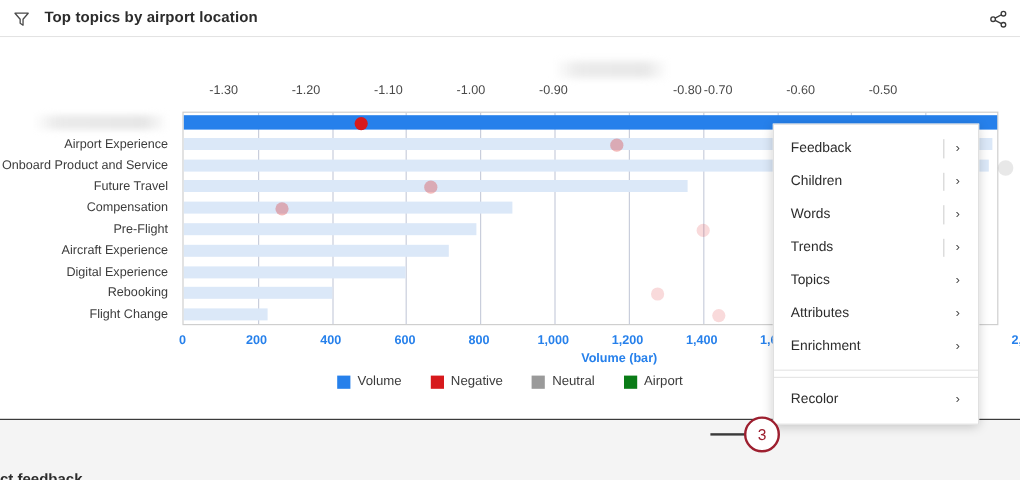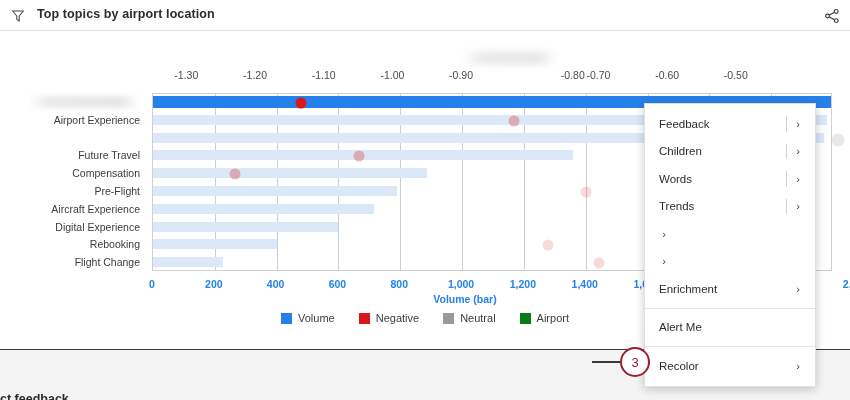--- a/index.html
+++ b/index.html
@@ -72,21 +72,21 @@
     filter:blur(2.6px);
   }
 
   
   .axis-bottom { position:absolute; left:0; top:247px; width:850px; height:14px; }
   .axis-bottom .tick {
     position:absolute; top:0; font-size:10.5px; color:#2680eb; font-weight:bold;
     transform:translateX(-50%); white-space:nowrap;
   }
   .axis-title {
-    position:absolute; top:262px; left:465px;
+    position:absolute; top:262px; left:516px;
     font-size:10.5px; color:#2680eb; font-weight:bold;
     transform:translateX(-50%); white-space:nowrap;
   }
 
   
   .legend { position:absolute; left:0; top:277px; width:850px; height:20px; display:flex; justify-content:center; align-items:center; gap:24px; }
   .legend-item { display:flex; align-items:center; gap:6px; }
   .swatch { width:11px; height:11px; }
   .legend-label { font-size:11px; color:#3c3c3c; }
 
@@ -168,20 +168,21 @@
         <span class="tick" style="left: 529.778px; margin-left: 43px;">-0.80</span>
         <span class="tick" style="left: 598.465px;">-0.70</span>
         <span class="tick" style="left: 667.152px;">-0.60</span>
         <span class="tick" style="left: 735.838px;">-0.50</span>
         <span class="tick" style="left: 828px; margin-left: 40px;">-0.40</span>
       </div>
 
     <div class="ylabels" id="ylabels">
         <div class="ylabel redacted" style="top: 2.9px;"></div>
         <div class="ylabel" style="top: 20.7px;">Airport Experience</div>
+        <div class="ylabel" style="top: 38.5px;">Onboard Product and Service</div>
         <div class="ylabel" style="top: 56.3px;">Future Travel</div>
         <div class="ylabel" style="top: 74.1px;">Compensation</div>
         <div class="ylabel" style="top: 91.9px;">Pre-Flight</div>
         <div class="ylabel" style="top: 109.7px;">Aircraft Experience</div>
         <div class="ylabel" style="top: 127.5px;">Digital Experience</div>
         <div class="ylabel" style="top: 145.3px;">Rebooking</div>
         <div class="ylabel" style="top: 163.1px;">Flight Change</div>
       </div>
 
     <div class="plot" id="plot">
@@ -288,33 +289,32 @@
         <span class="ctx-label">Words</span>
         <span class="ctx-sep-line"></span>
         <span class="chev">›</span>
       </div>
       <div class="ctx-item">
         <span class="ctx-label">Trends</span>
         <span class="ctx-sep-line"></span>
         <span class="chev">›</span>
       </div>
       <div class="ctx-item">
-        <span class="chev">›</span>
-      </div>
-      <div class="ctx-item">
+        <span class="ctx-label">Topics</span>
+        <span class="chev">›</span>
+      </div>
+      <div class="ctx-item">
+        <span class="ctx-label">Attributes</span>
         <span class="chev">›</span>
       </div>
       <div class="ctx-item">
         <span class="ctx-label">Enrichment</span>
         <span class="chev">›</span>
       </div>
       <div class="ctx-divider"></div>
-      <div class="ctx-item">
-        <span class="ctx-label">Alert Me</span>
-      </div>
       <div class="ctx-divider"></div>
       <div class="ctx-item">
         <span class="ctx-label">Recolor</span>
         <span class="chev">›</span>
       </div>
     </div>
 
   <div class="callout-line"></div>
   <div class="callout">
     <span class="callout-num">3</span>

